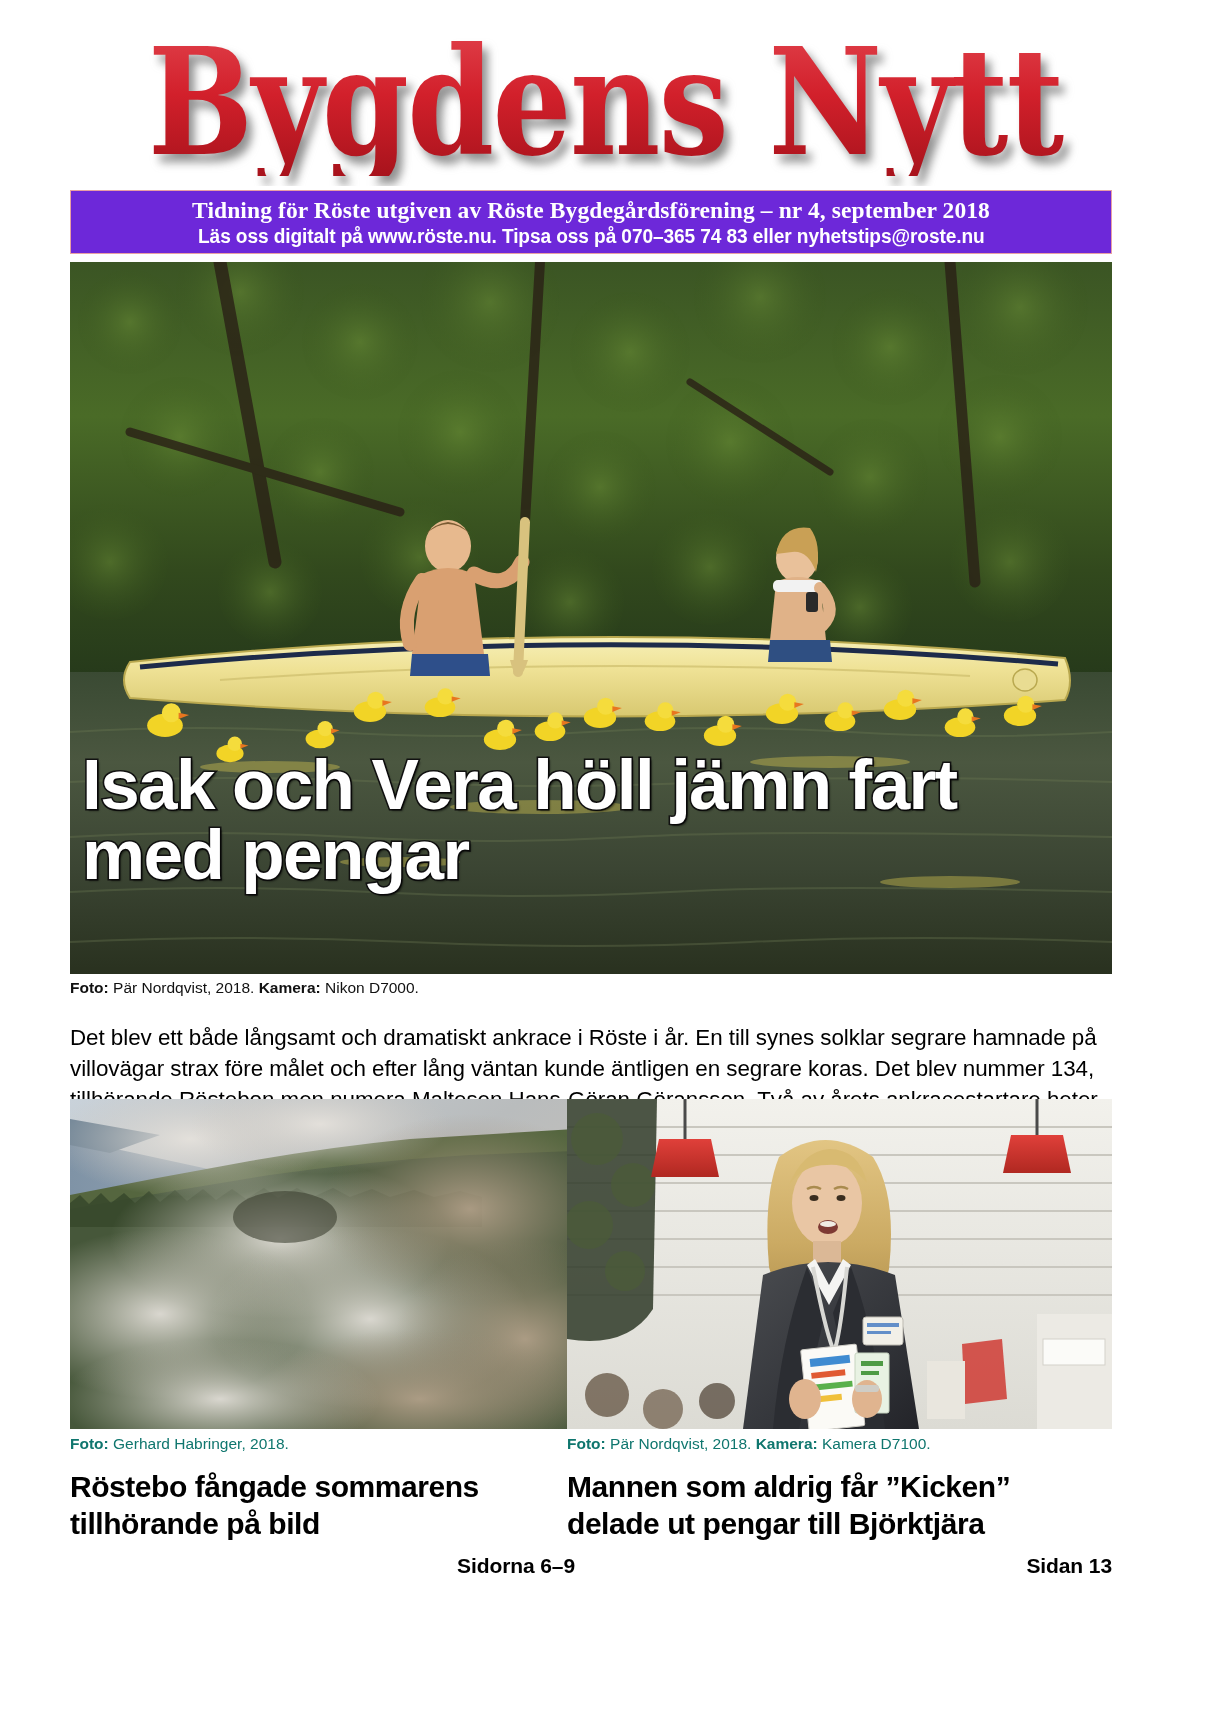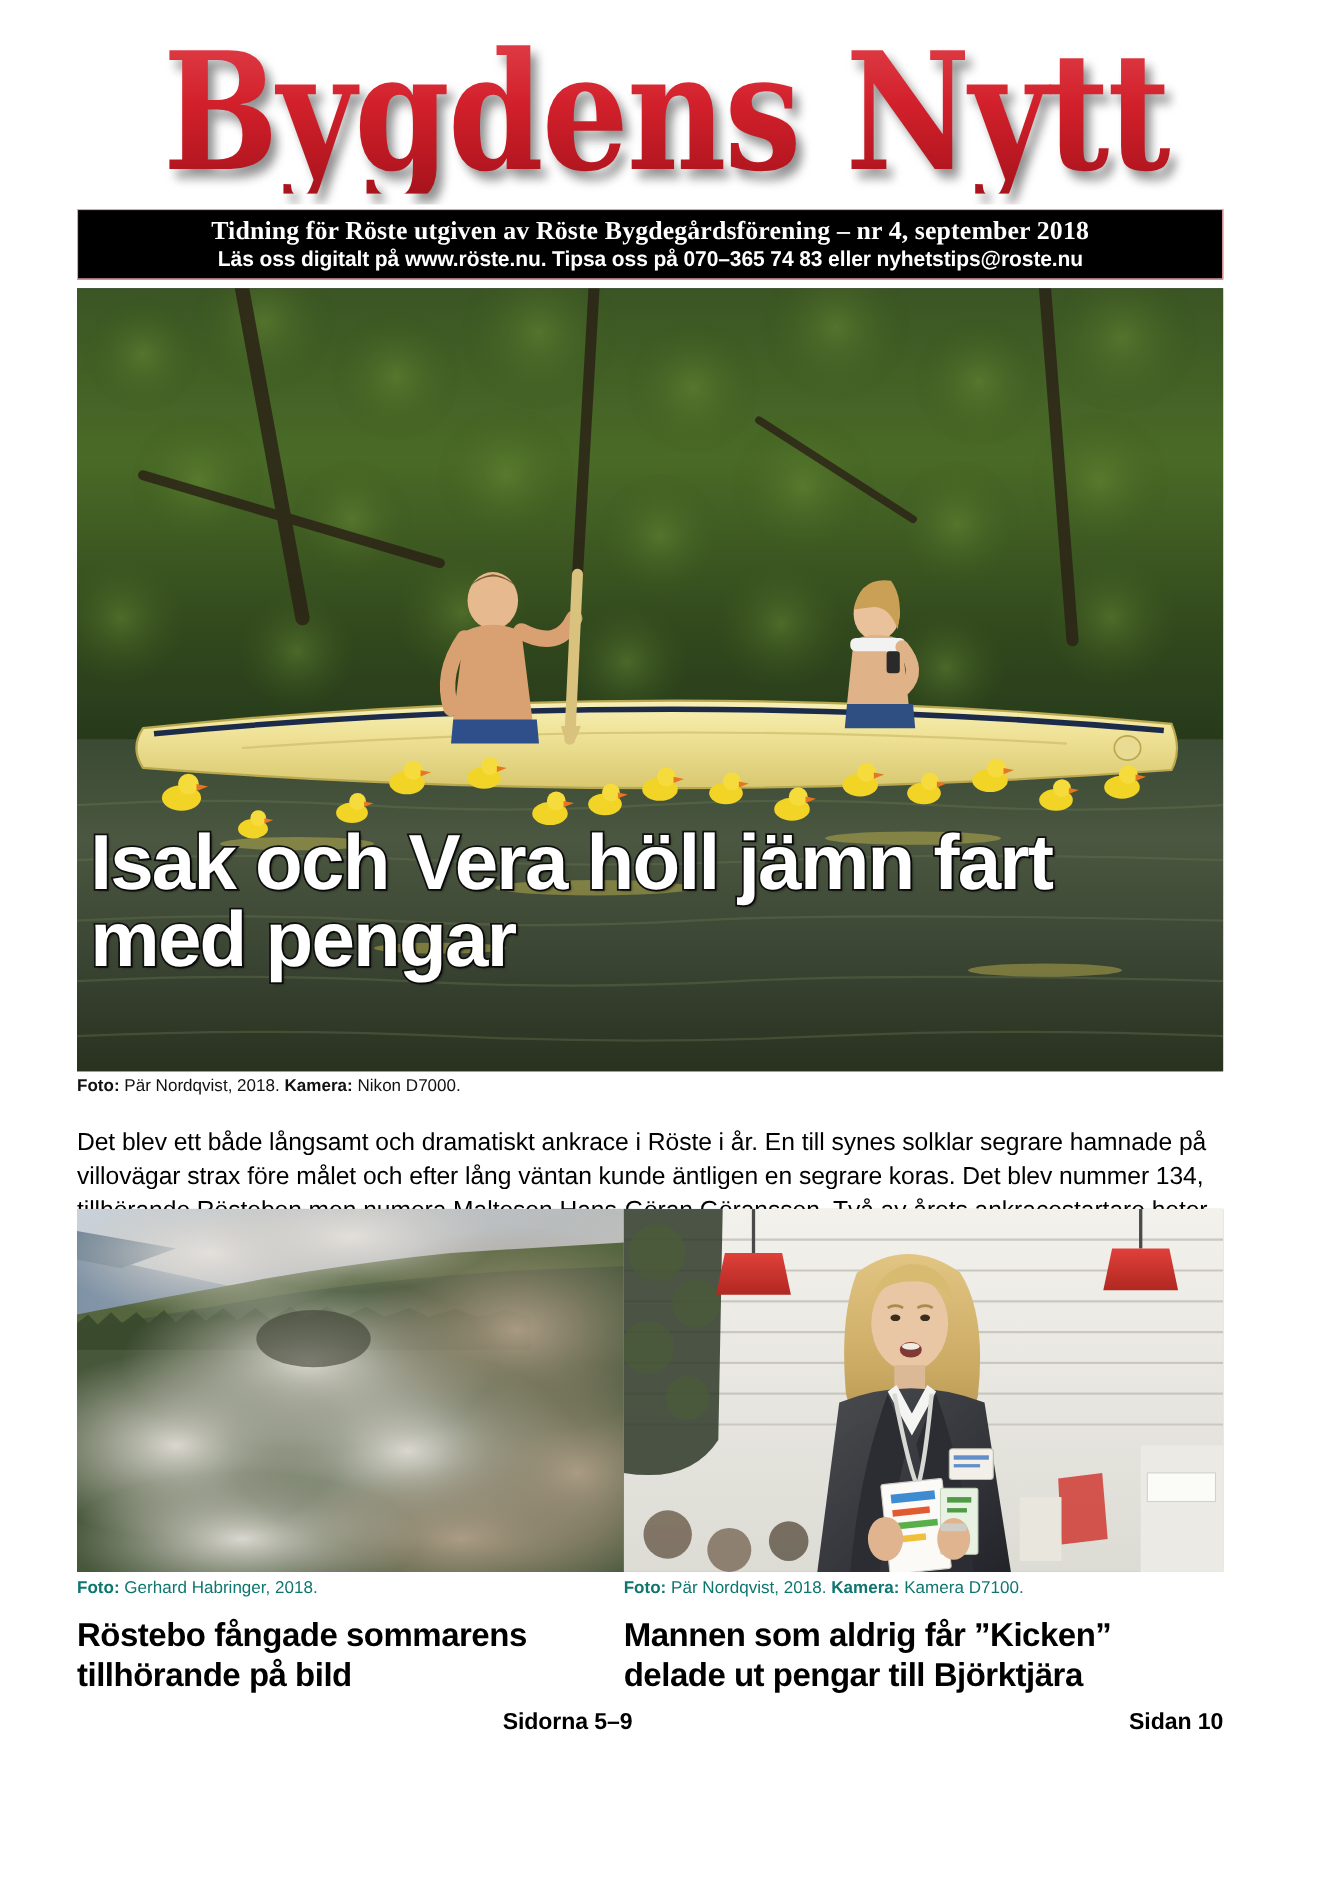--- a/index.html
+++ b/index.html
@@ -53,21 +53,21 @@
     padding: 0 6px;
   }
 
   
   .strap {
     position: absolute;
     left: 70px;
     top: 190px;
     width: 1042px;
     height: 64px;
-    background: #000000;
+    background: #6d28d9;
     border: 1px solid #e8a0a4;
     box-sizing: border-box;
     display: flex;
     flex-direction: column;
     align-items: center;
     justify-content: center;
     padding-top: 1px;
   }
   .strap-line1 {
     font-family: "Liberation Serif", serif;
@@ -476,21 +476,21 @@
       </svg>
     </div>
     <div class="story-credit">
       <b>Foto:</b>
       <span>Gerhard Habringer, 2018.</span>
     </div>
     <div class="story-headline">
       <div>Röstebo fångade sommarens</div>
       <div>tillhörande på bild</div>
     </div>
-    <div class="story-pageref">Sidorna 5–9</div>
+    <div class="story-pageref">Sidorna 6–9</div>
   </div>
 
   <div class="story story-right">
     <div class="story-photo">
       <svg class="sp-canvas" viewBox="0 0 545 330" preserveAspectRatio="none">
         <defs>
           <linearGradient id="wall" x1="0" y1="0" x2="0" y2="1">
             <stop offset="0%" stop-color="#f2f1ec"></stop>
             <stop offset="100%" stop-color="#dcdbd4"></stop>
           </linearGradient>
@@ -604,16 +604,16 @@
     <div class="story-credit">
       <b>Foto:</b>
       <span>Pär Nordqvist, 2018.</span>
       <b>Kamera:</b>
       <span>Kamera D7100.</span>
     </div>
     <div class="story-headline">
       <div>Mannen som aldrig får ”Kicken”</div>
       <div>delade ut pengar till Björktjära</div>
     </div>
-    <div class="story-pageref">Sidan 10</div>
+    <div class="story-pageref">Sidan 13</div>
   </div>
 
 </div>
 
 </body></html>

